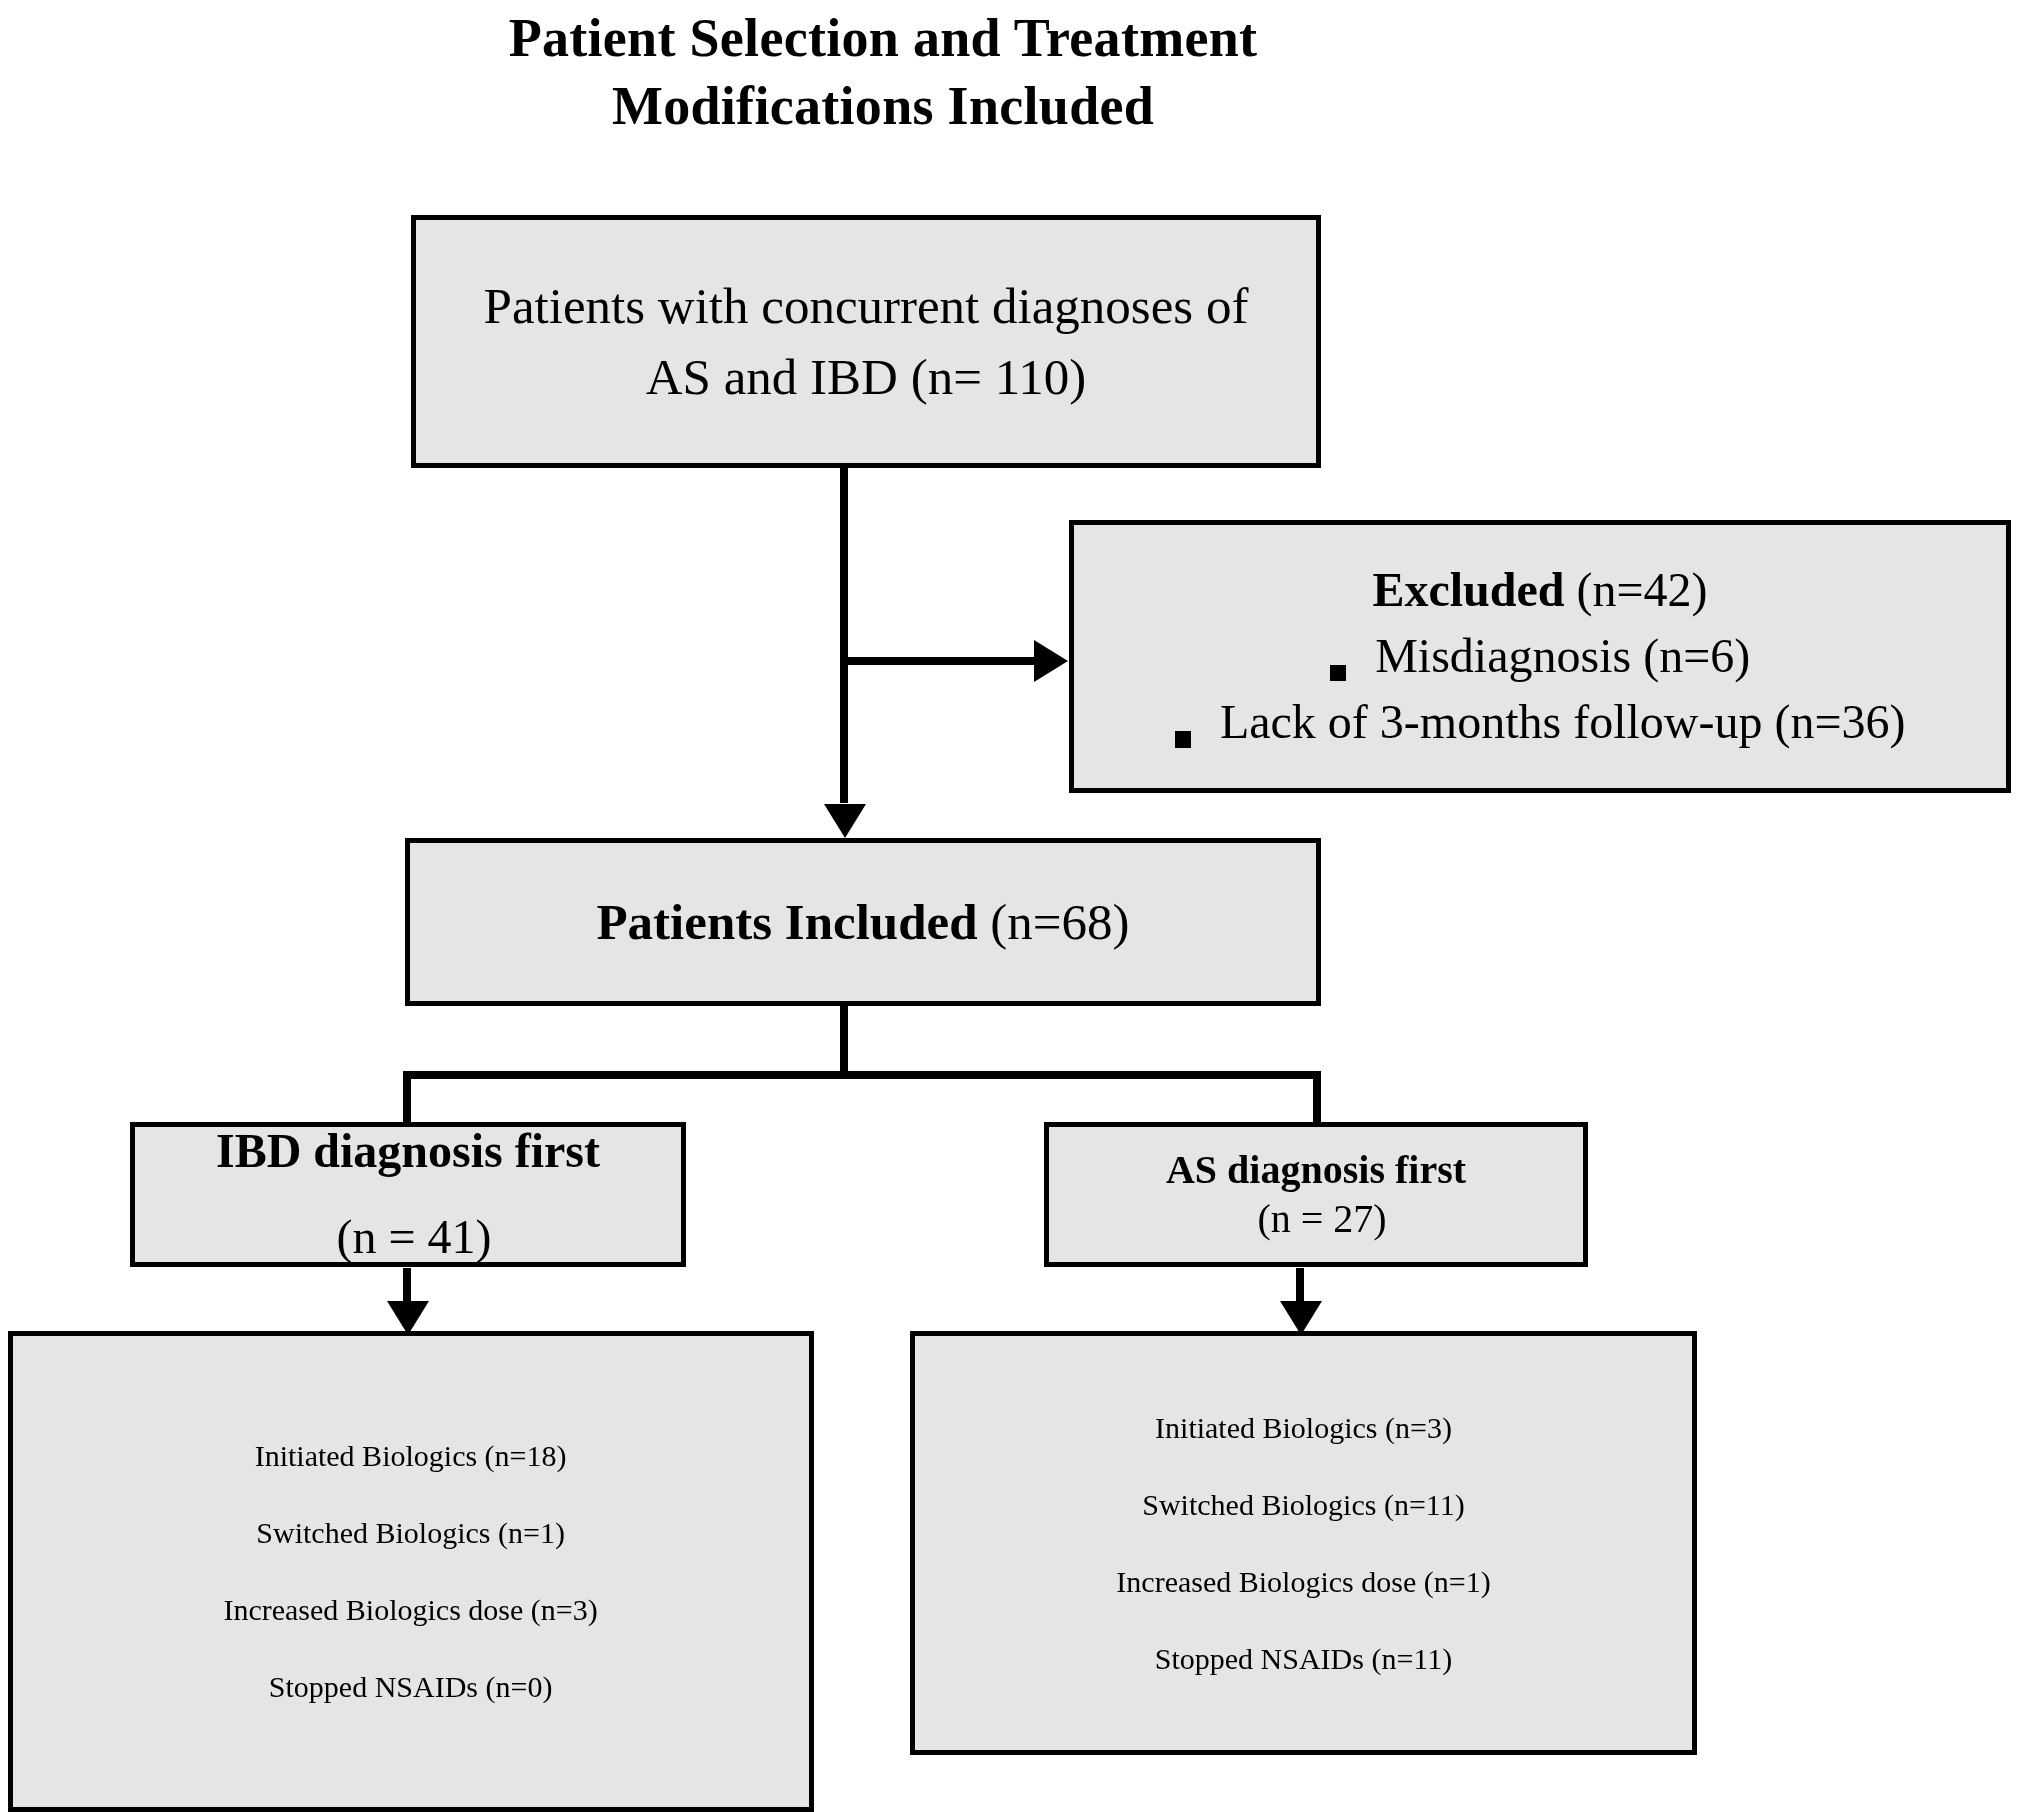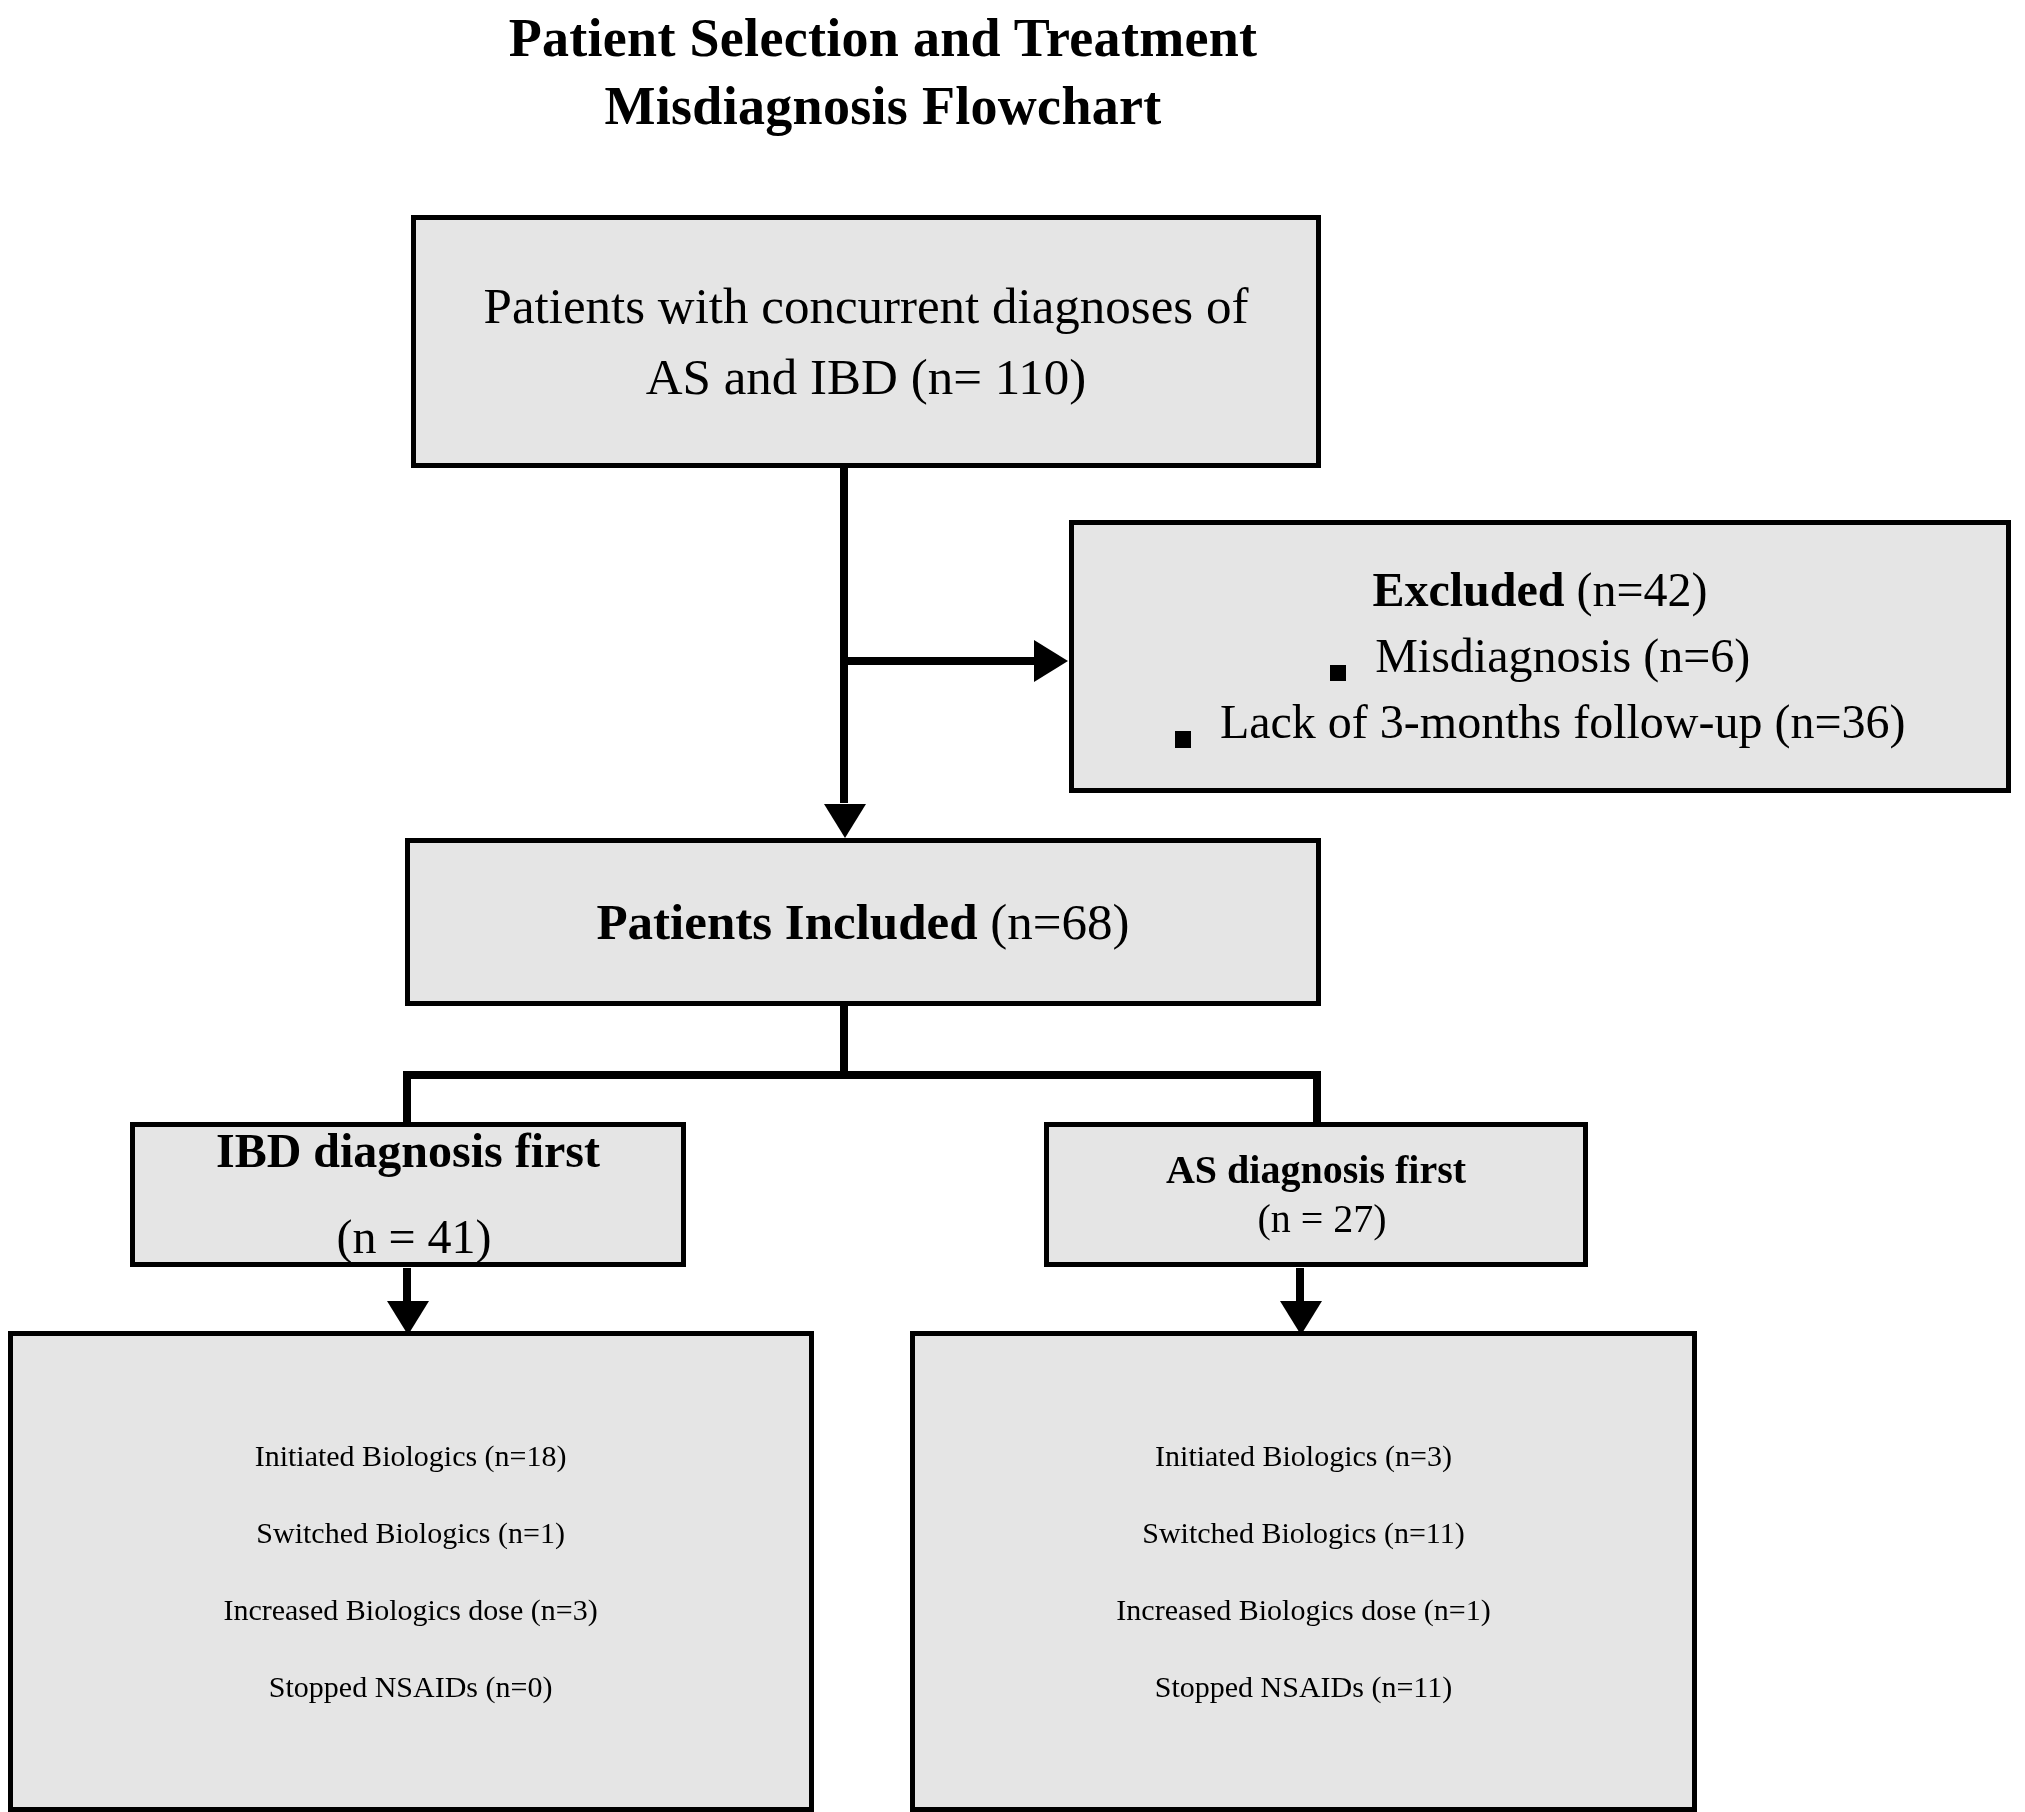--- a/index.html
+++ b/index.html
@@ -114,21 +114,21 @@
     line-height: 1.0;
     justify-content: center;
     gap: 47px;
   }
   #box-outcomes-ibd {
     left: 7.6px; top: 1331px;
     width: 806px; height: 481px;
   }
   #box-outcomes-as {
     left: 910px; top: 1331px;
-    width: 787px; height: 481px;
+    width: 787px; height: 424px;
   }
 
   
   .vline, .hline {
     position: absolute;
     background: #000000;
   }
   .arrow-down {
     position: absolute;
     width: 0; height: 0;
@@ -144,21 +144,21 @@
     border-left: 34px solid #000000;
   }
 </style>
 </head>
 <body>
 
 <div id="stage">
 
   <div class="title">
     <span class="ln">Patient Selection and Treatment</span>
-    <span class="ln">Misdiagnosis Flowchart</span>
+    <span class="ln">Modifications Included</span>
   </div>
 
   <div class="box" id="box-source">
     <span class="ln">Patients with concurrent diagnoses of</span>
     <span class="ln">AS and IBD (n= 110)</span>
   </div>
 
   <div class="vline" style="left:840px; top:468px; width:8.2px; height:193px;"></div>
 
   <div class="hline" style="left:840px; top:657px; width:194px; height:8.2px;"></div>

